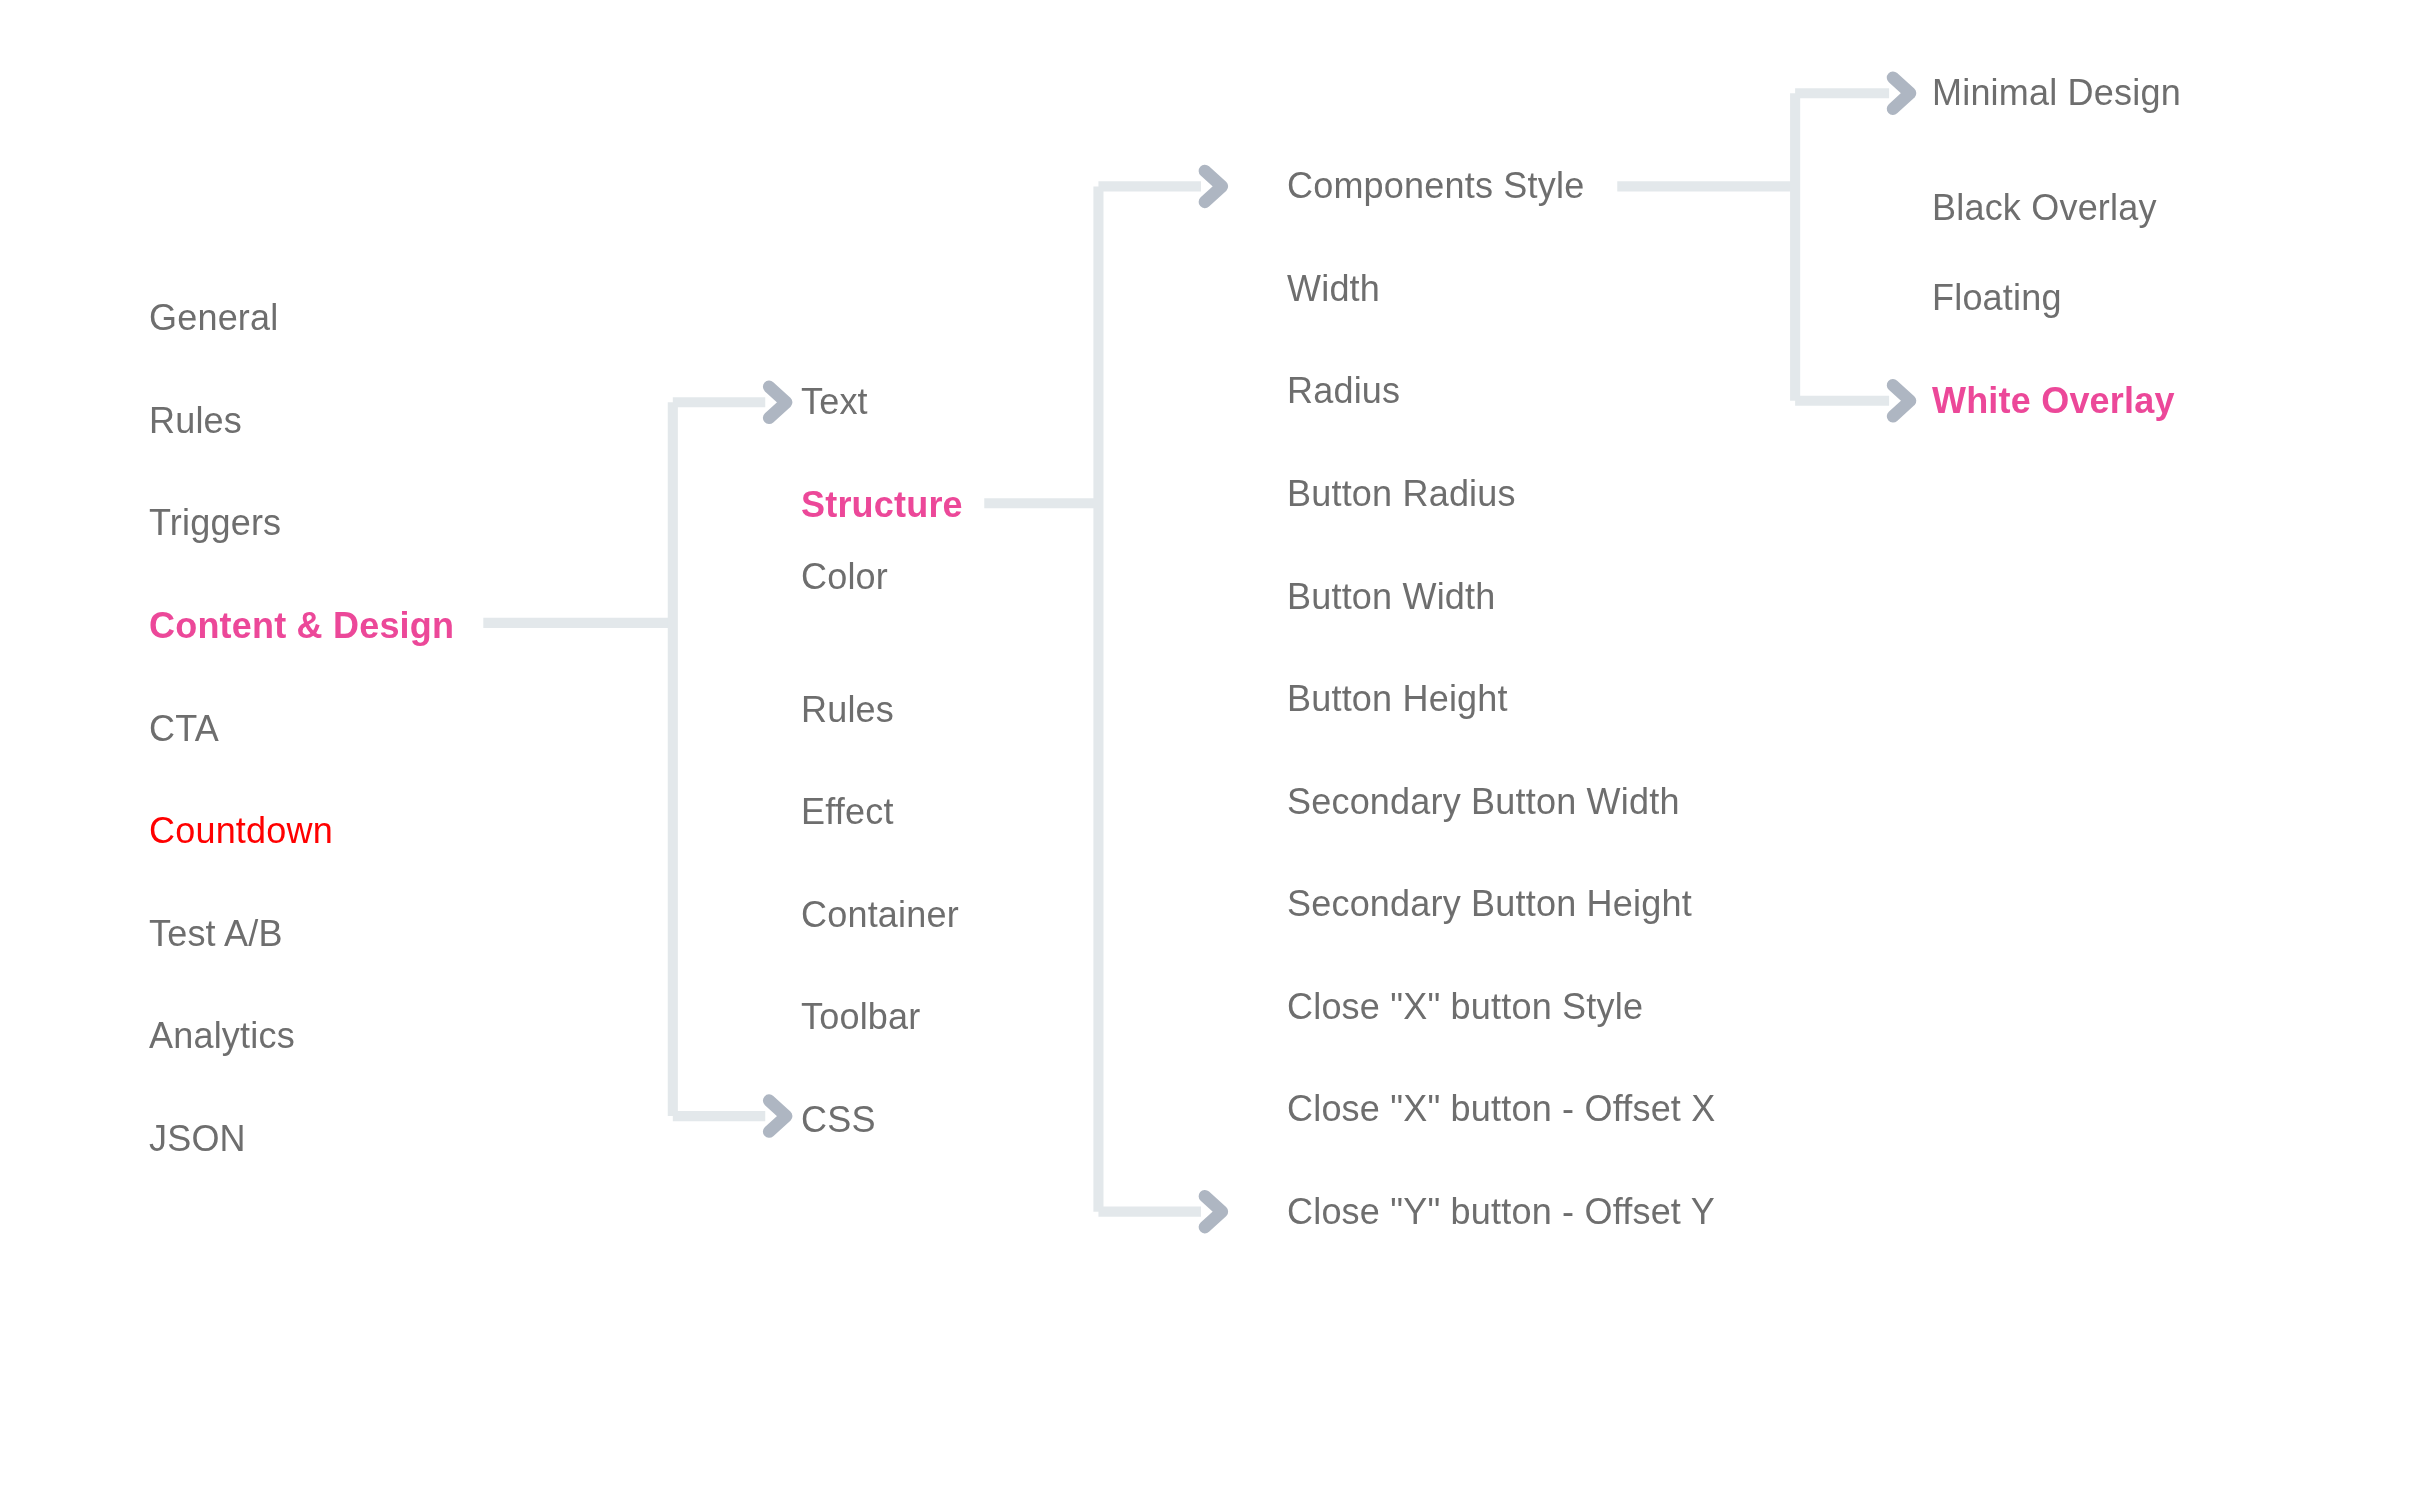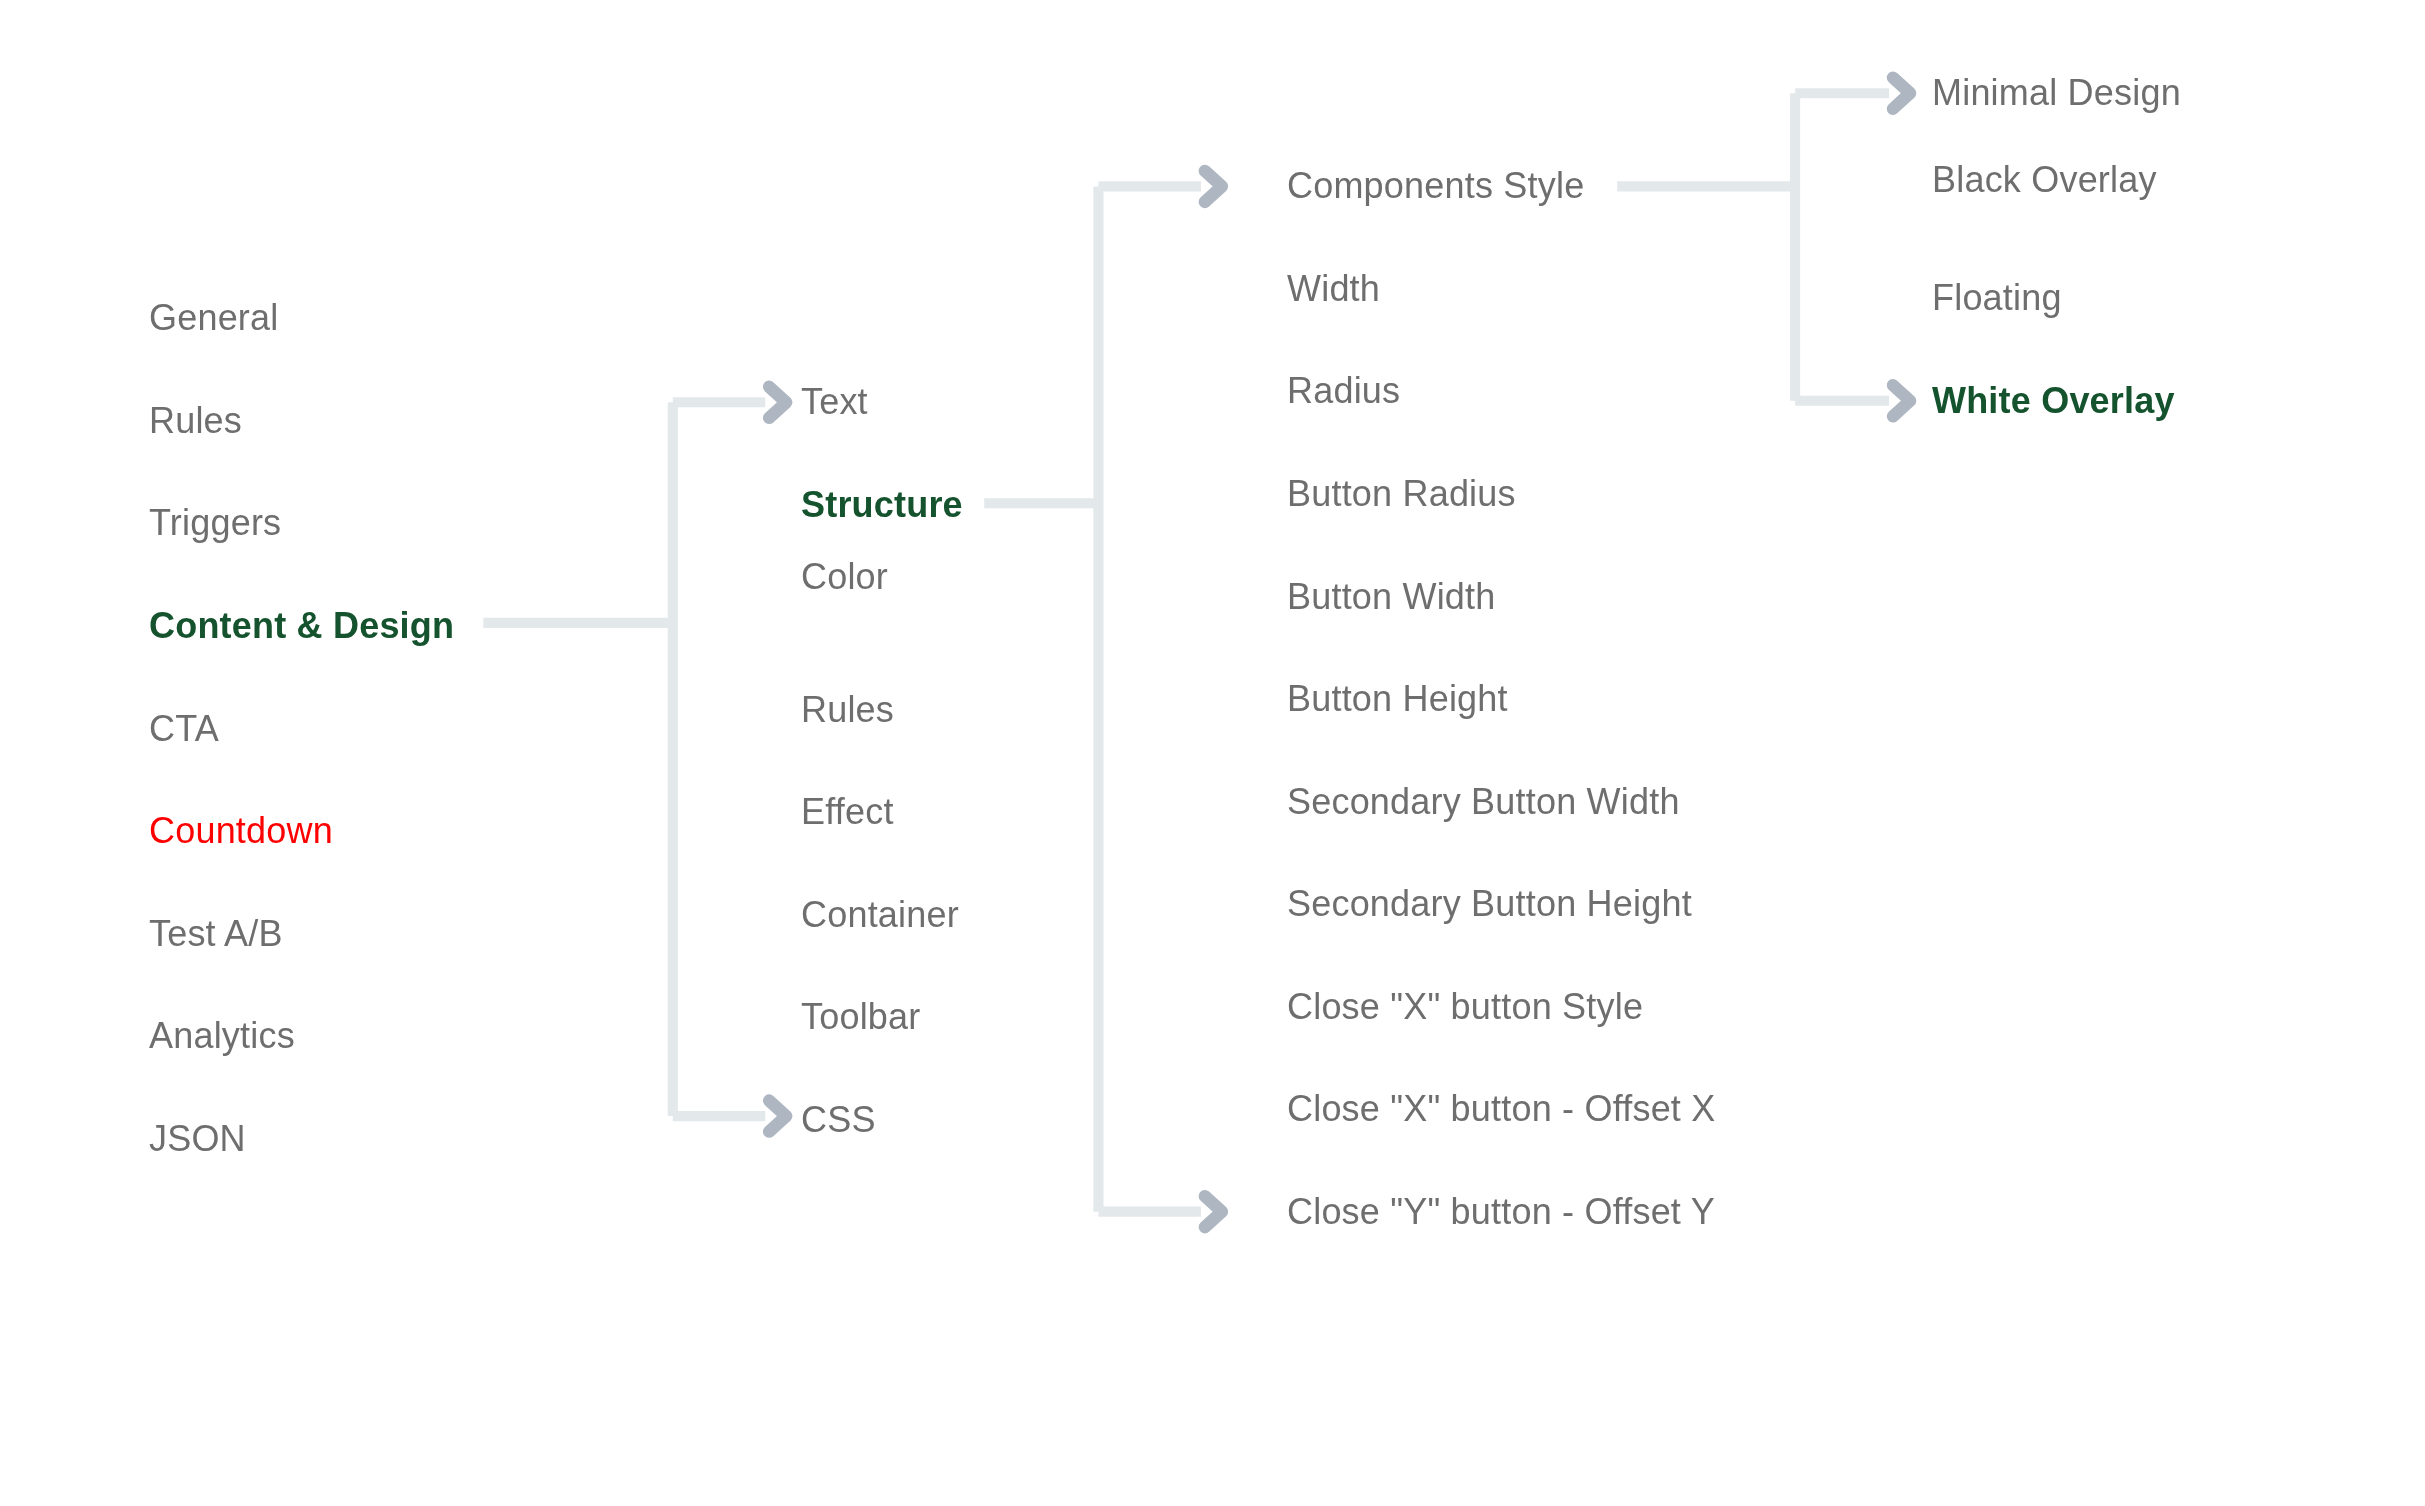--- a/index.html
+++ b/index.html
@@ -34,21 +34,21 @@
     white-space: nowrap;
     color: #6e6e6e;
     font-size: 36px;
     font-weight: 400;
     line-height: 1;
     letter-spacing: 0.2px;
     transform: translateY(-50%);
   }
   .node.bold {
     font-weight: 700;
-    color: #14532d;
+    color: #ec4899;
   }
   .node.accent {
     color: #ff0000;
   }
   .col1 .node { left: 109px; margin-left: 40px; }
   .col2 .node { left: 801px; }
   .col3 .node { left: 1287px; }
   .col4 .node { left: 1932px; }
 </style>
 </head>
@@ -117,19 +117,19 @@
     <div class="node" style="top:699px">Button Height</div>
     <div class="node" style="top:802px">Secondary Button Width</div>
     <div class="node" style="top:904px">Secondary Button Height</div>
     <div class="node" style="top:1007px">Close "X" button Style</div>
     <div class="node" style="top:1109px">Close "X" button - Offset X</div>
     <div class="node" style="top:1212px">Close "Y" button - Offset Y</div>
   </div>
 
   <div class="col col4">
     <div class="node" style="top:93px">Minimal Design</div>
-    <div class="node" style="top:180px">Black Overlay</div>
+    <div class="node" style="top:208px">Black Overlay</div>
     <div class="node" style="top:298px">Floating</div>
     <div class="node bold" style="top:401px">White Overlay</div>
   </div>
 
 </div>
 
 
 </body></html>

